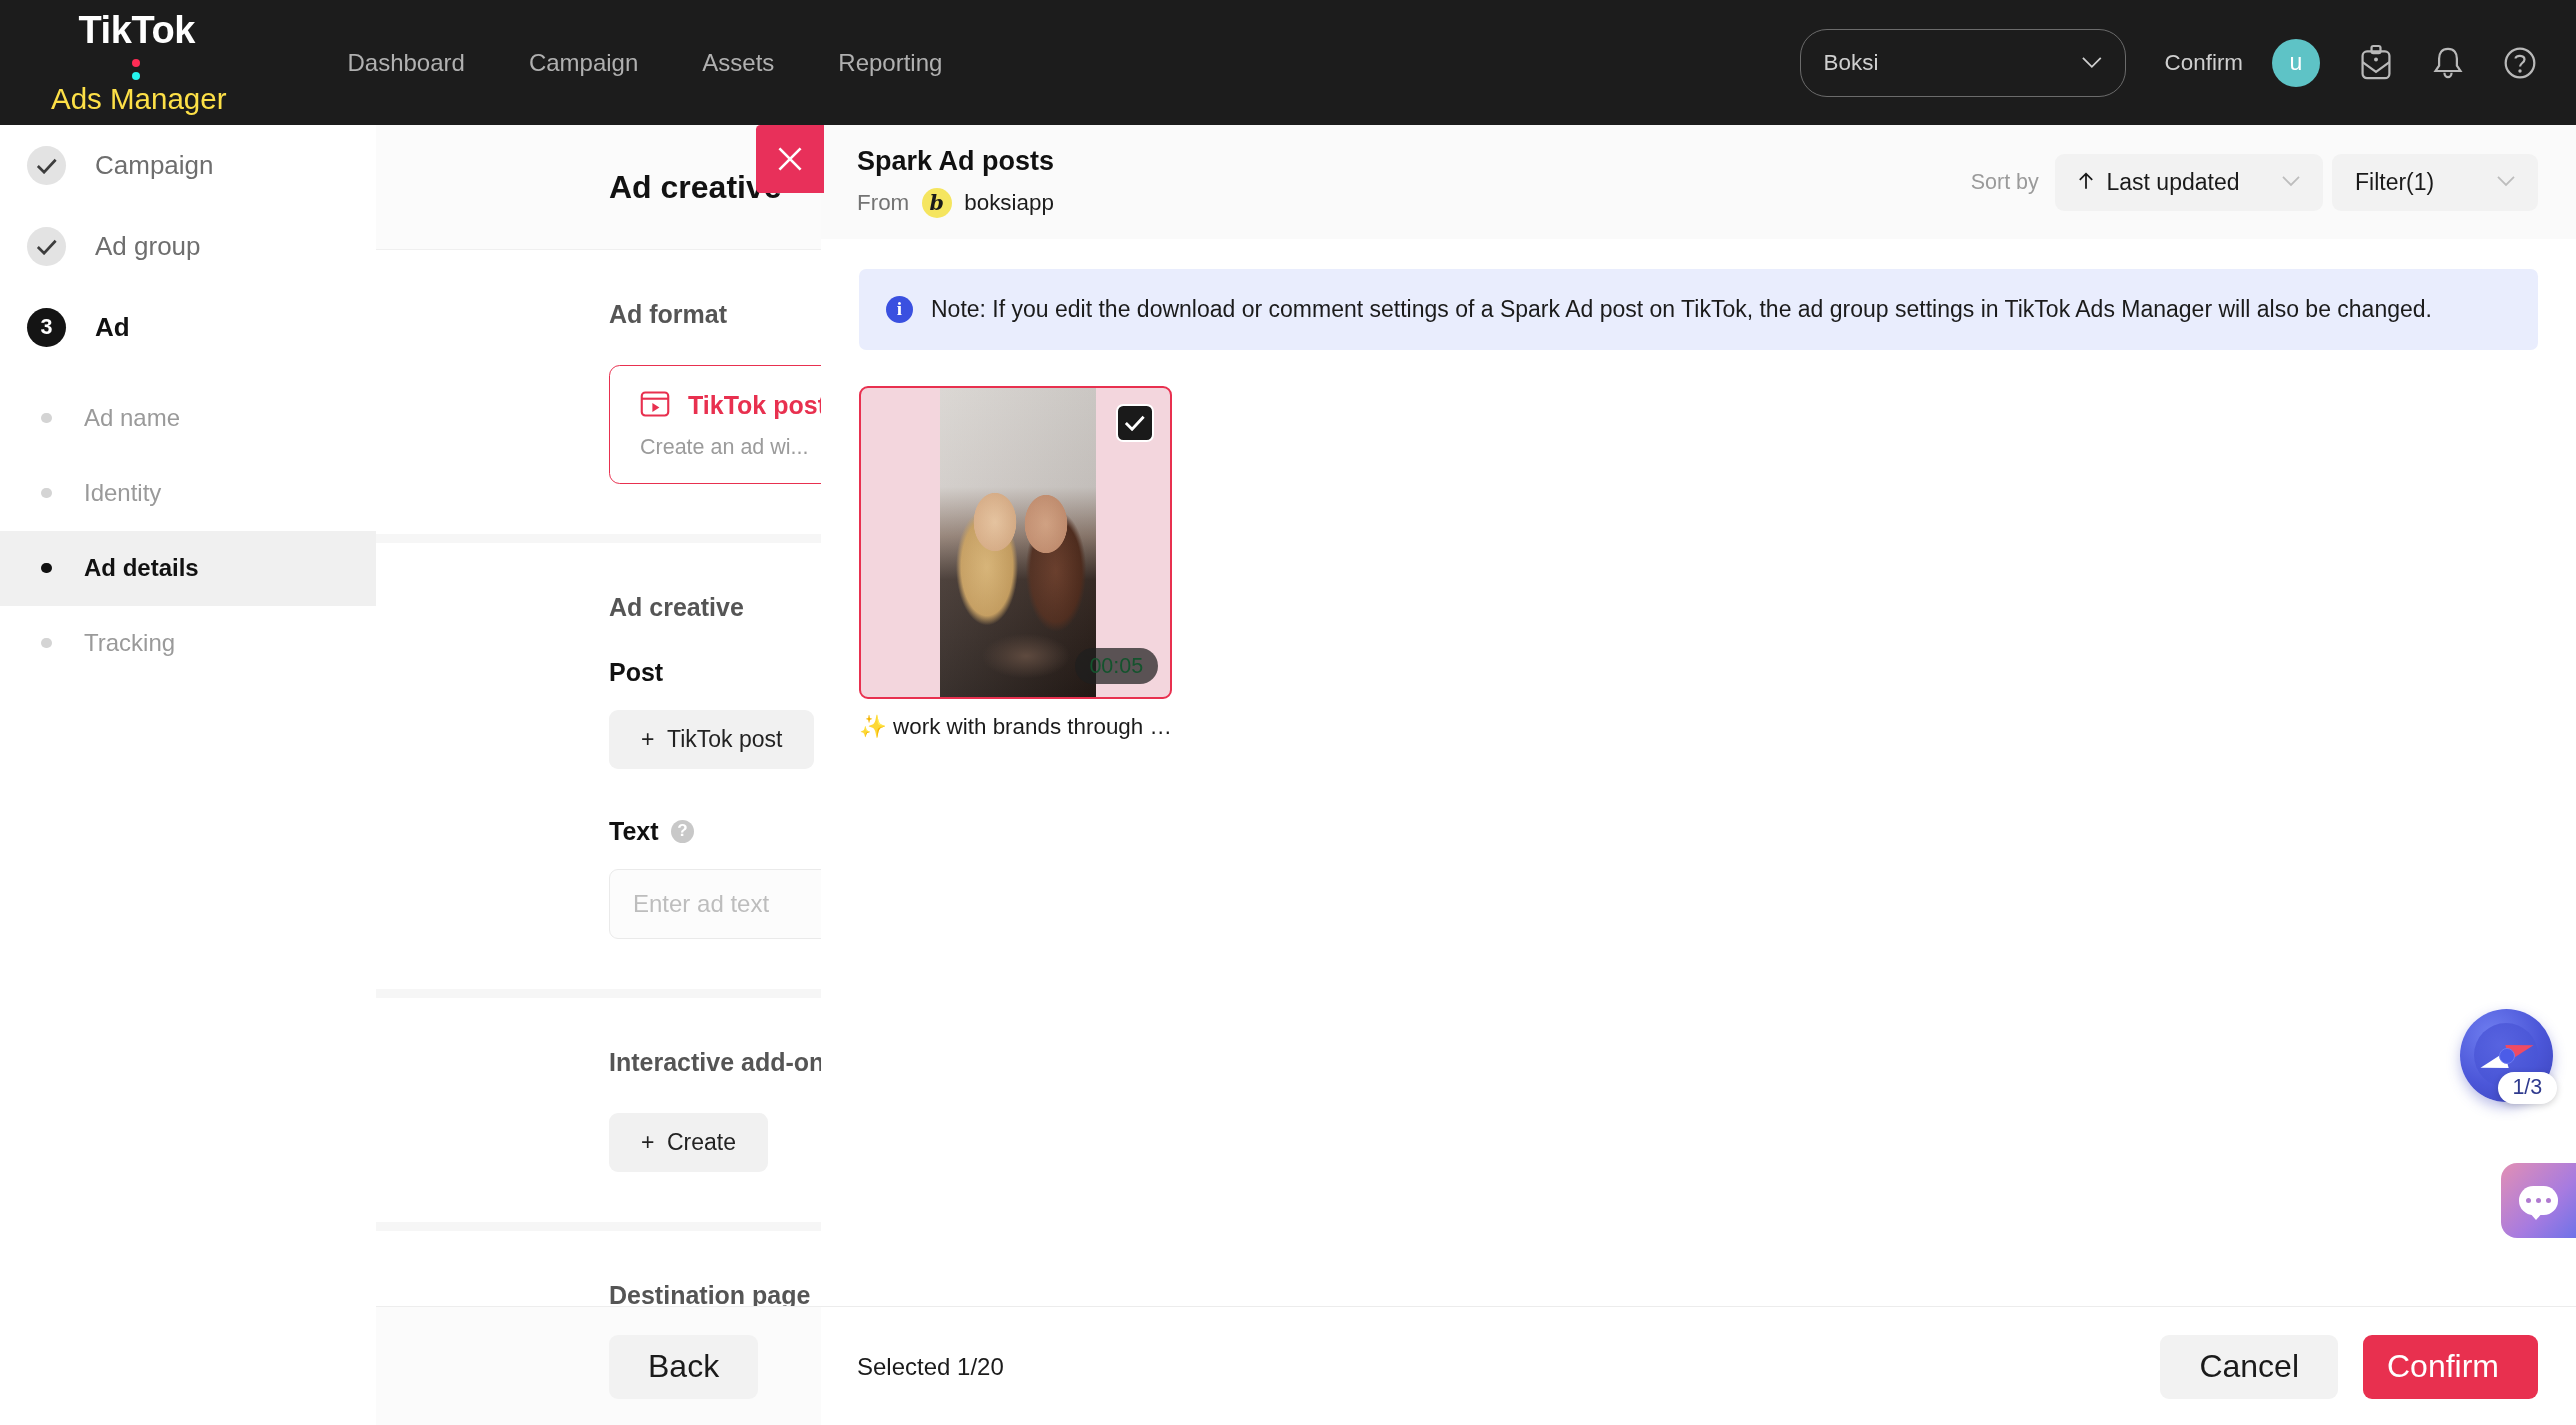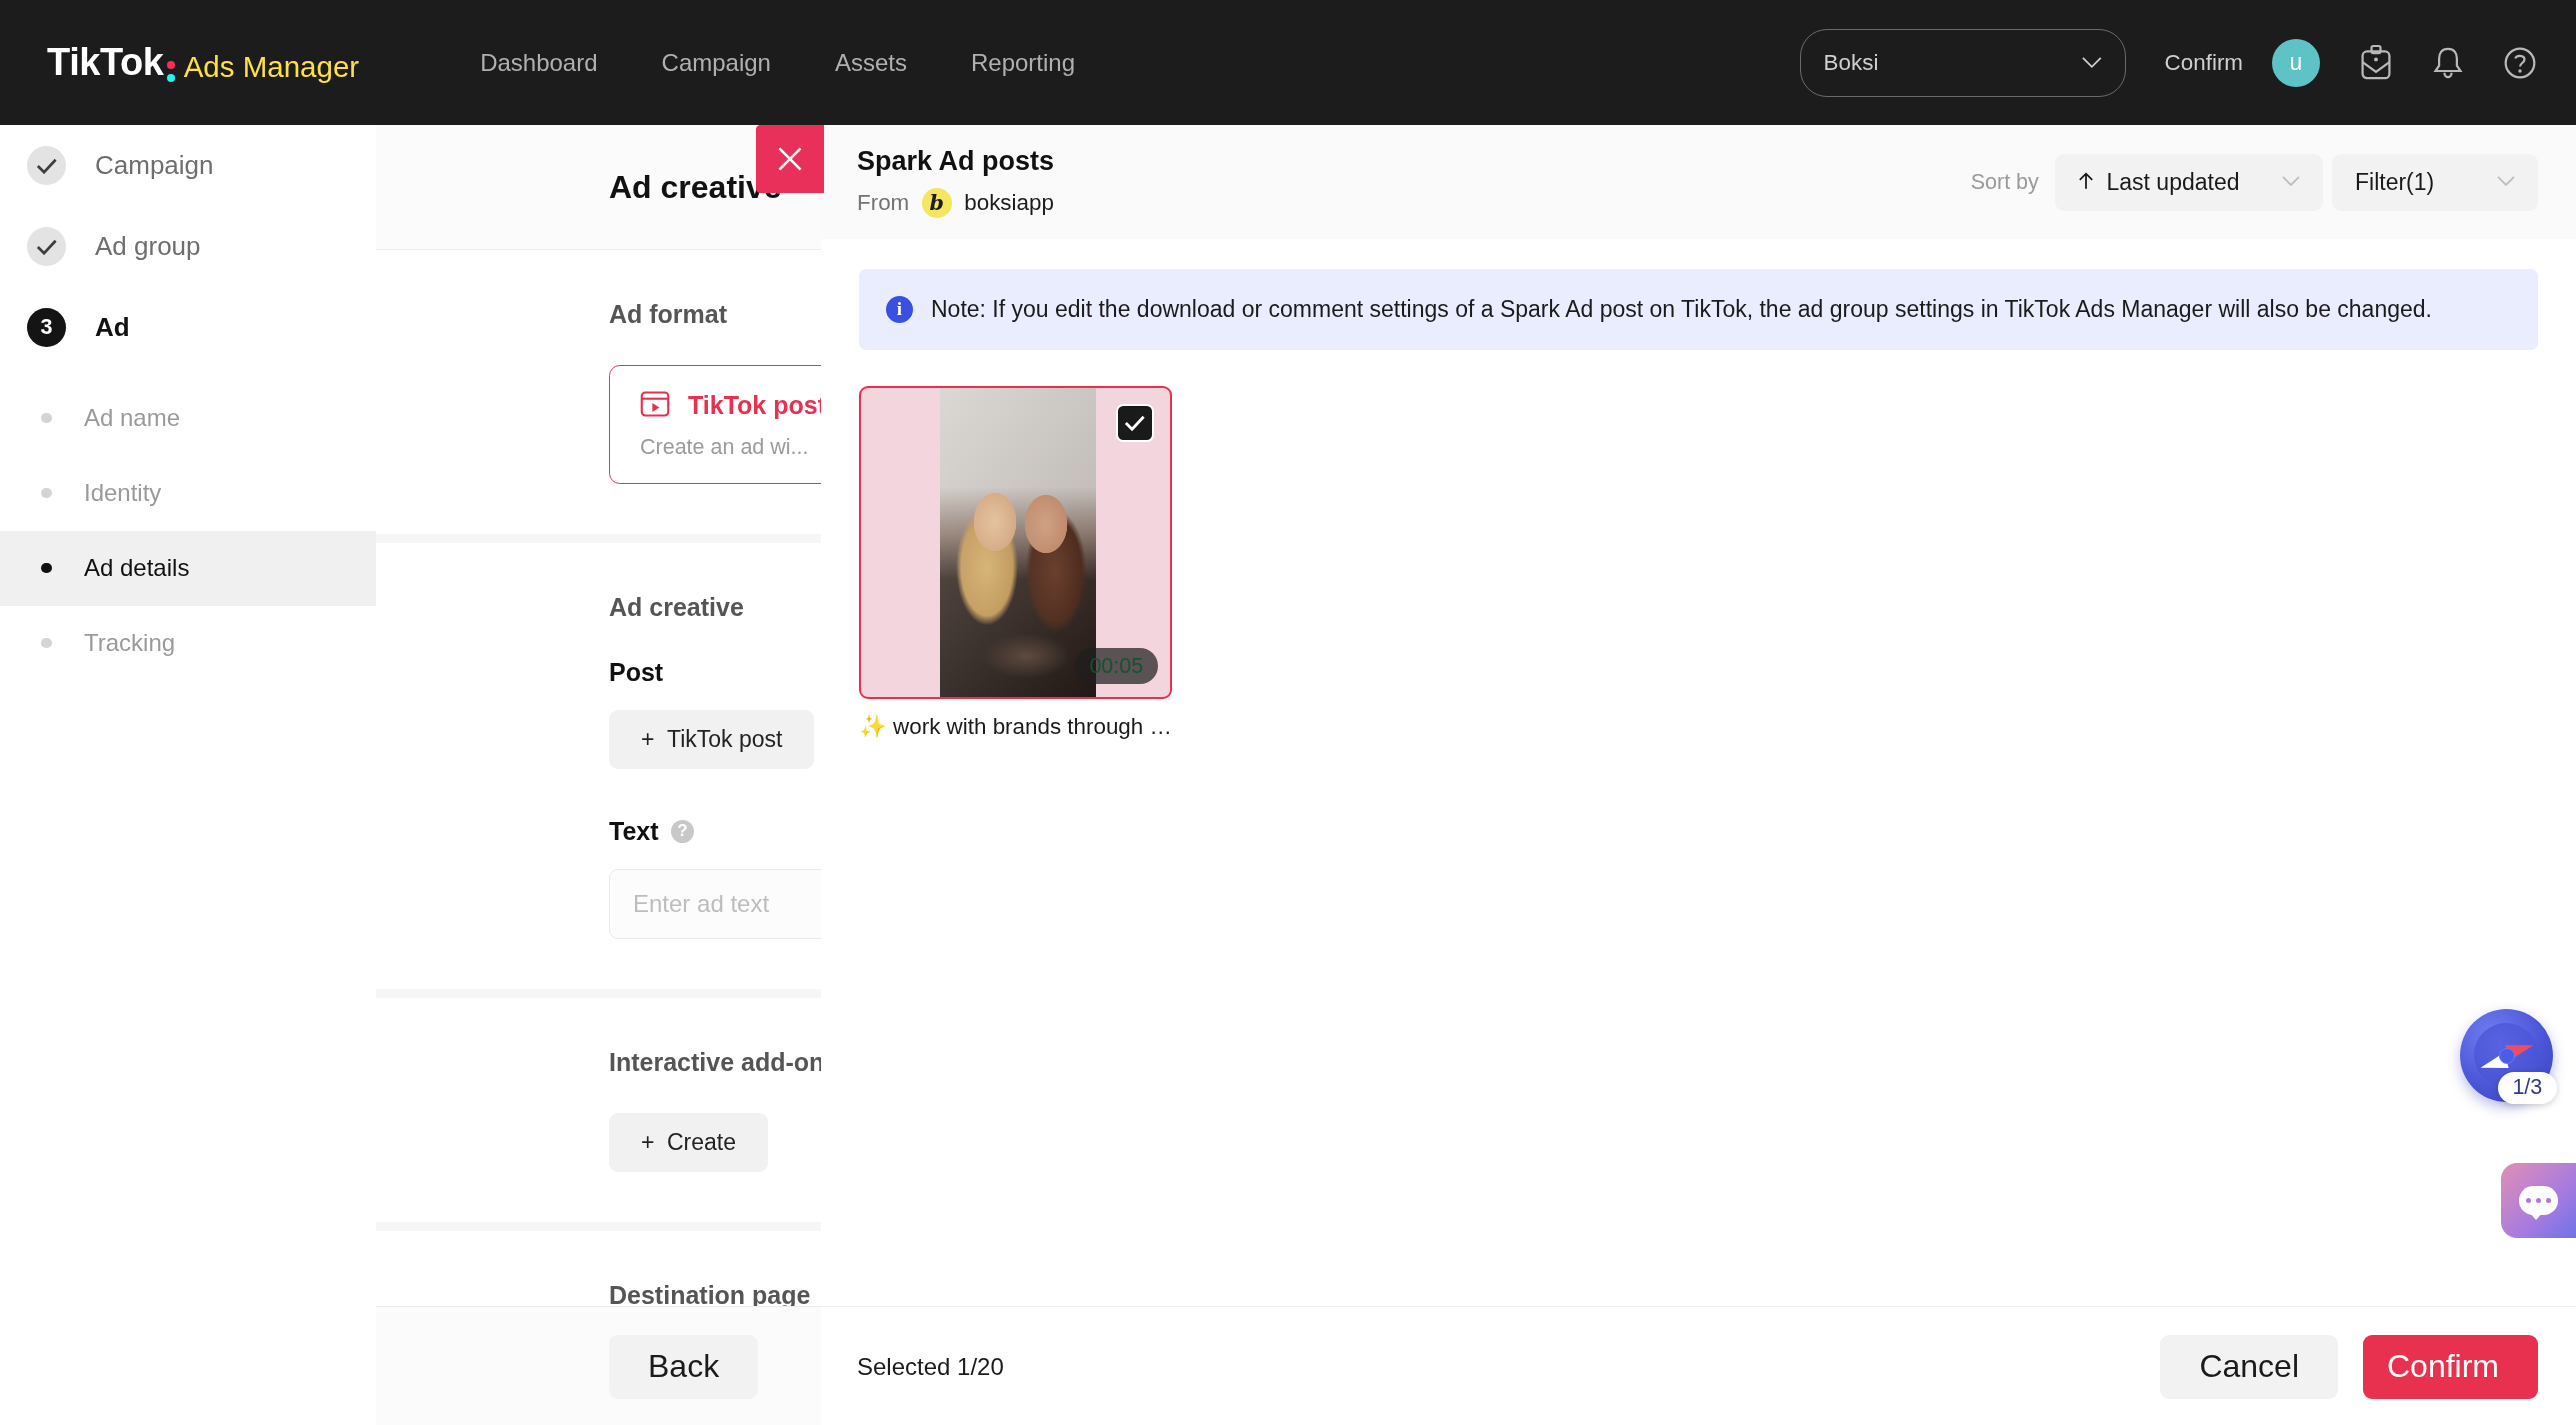--- a/index.html
+++ b/index.html
@@ -10,21 +10,21 @@
     overflow: hidden;
   }
   .app { position: relative; width: 2576px; height: 1426px; }
 
   
   .topnav {
     position: absolute; top: 0; left: 0; width: 2576px; height: 125px;
     background: #1c1c1c; display: flex; align-items: center;
     z-index: 40;
   }
-  .brand { display: flex; align-items: flex-end; margin-left: 47px; }
+  .brand { display: flex; align-items: center; margin-left: 47px; flex-direction: column; }
   .brand-tiktok {
     color: #fff; font-size: 38px; font-weight: 700; letter-spacing: -0.4px;
   }
   .brand-colon { position: relative; display: inline-block; width: 12.5px; height: 30px; margin: 0 1.8px; }
   .brand-colon i { position: absolute; left: 1.8px; width: 8px; height: 8px; border-radius: 50%; display: block; }
   .brand-colon i.c1 { top: 7.2px; background: #fe2c55; }
   .brand-colon i.c2 { top: 19.7px; background: #25f4ee; }
   .brand-sub { color: #fde047; font-size: 29.5px; font-weight: 400; margin-left: 4px; }
 
   .navlinks { display: flex; align-items: center; margin-left: 89px; gap: 0px; }
@@ -63,21 +63,21 @@
   .step-badge svg { display: block; }
   .step-label { margin-left: 29px; font-size: 26px; color: #6e6e6e; }
   .step-label.bold { color: #111; font-weight: 700; }
   .sub-row {
     display: flex; align-items: center; height: 75px; padding-left: 27px; cursor: pointer;
   }
   .sub-row.selected { background: #f0f0f0; }
   .sub-dot { width: 10.7px; height: 10.7px; border-radius: 50%; background: #d4d4d4; margin-left: 14.3px; flex: none; }
   .sub-row.selected .sub-dot { background: #111; }
   .sub-label { margin-left: 32px; font-size: 24px; color: #9a9a9a; }
-  .sub-row.selected .sub-label { color: #111; font-weight: 400; }
+  .sub-row.selected .sub-label { color: #111; font-weight: 700; }
 
   
   .formpanel {
     position: absolute; top: 125px; left: 376px; width: 984px; height: 1301px;
     background: #fafafa; z-index: 12; overflow: hidden;
   }
   .form-header {
     height: 125px; background: #fbfbfb; display: flex; align-items: center;
     padding-left: 233px; border-bottom: 0.9px solid #efefef;
   }

